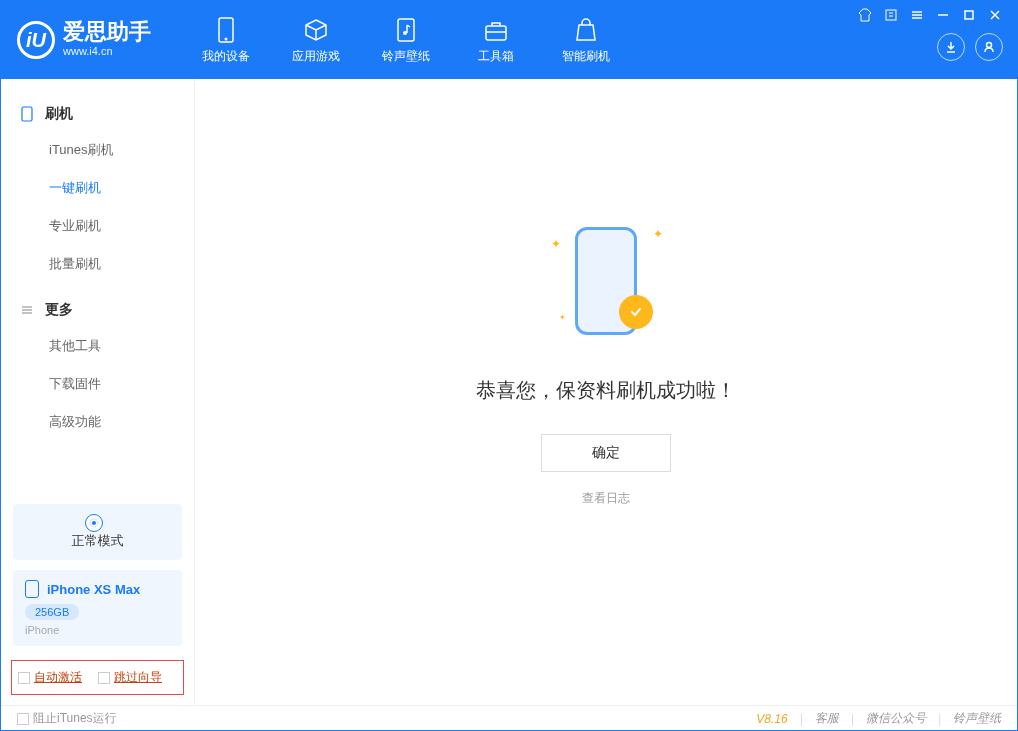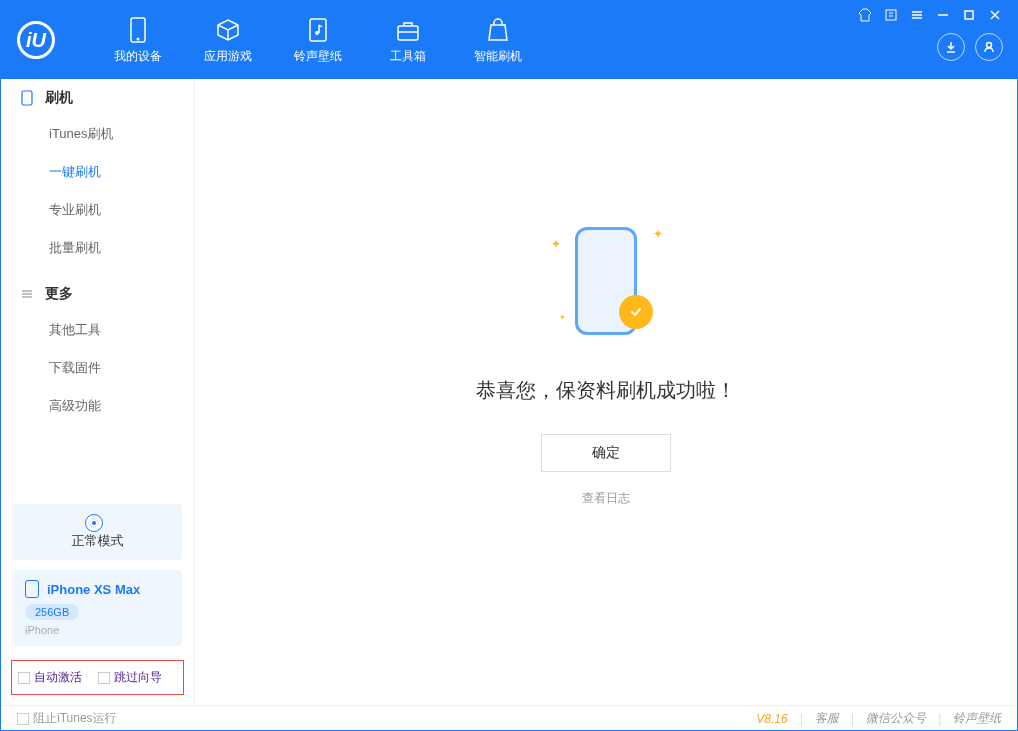--- a/index.html
+++ b/index.html
@@ -122,21 +122,21 @@
       color: #fff;
       cursor: pointer;
     }
     .body-area {
       display: flex;
       height: 626px;
     }
     .sidebar {
       width: 194px;
       border-right: 1px solid #eee;
-      padding-top: 2px;
+      padding-top: 18px;
       display: flex;
       flex-direction: column;
     }
     .sidebar-group-header {
       display: flex;
       align-items: center;
       padding: 8px 18px;
       font-size: 14px;
       color: #333;
       font-weight: bold;
@@ -217,21 +217,22 @@
       color: #aaa;
       font-size: 11px;
     }
     .checkbox-bar {
       border: 1.5px solid #e34b4b;
       margin: 4px 10px 10px 10px;
       padding: 8px 6px;
       display: flex;
       gap: 16px;
       font-size: 12px;
-      color: #4c1d95;
+      color: #c2410c;
+      text-decoration: underline;
     }
     .checkbox-item {
       display: flex;
       align-items: center;
       gap: 4px;
       cursor: pointer;
     }
     .checkbox {
       width: 12px;
       height: 12px;
@@ -337,20 +338,24 @@
     .footer-link {
       cursor: pointer;
     }
   </style>
 </head>
 <body>
 
 <div class="header">
   <div class="logo-area">
     <div class="logo-circle">iU</div>
+    <div class="logo-text">
+      <div class="logo-title">爱思助手</div>
+      <div class="logo-sub">www.i4.cn</div>
+    </div>
   </div>
   <div class="nav-tabs">
     <div class="nav-tab">
       <div class="nav-icon">
         <svg width="22" height="28" viewBox="0 0 22 28">
             <rect x="4" y="2" width="14" height="24" rx="2" fill="none" stroke="#fff" stroke-width="1.5"></rect>
             <circle cx="11" cy="23" r="1.5" fill="#fff"></circle>
           </svg>
       </div>
       <div class="nav-label">我的设备</div>

